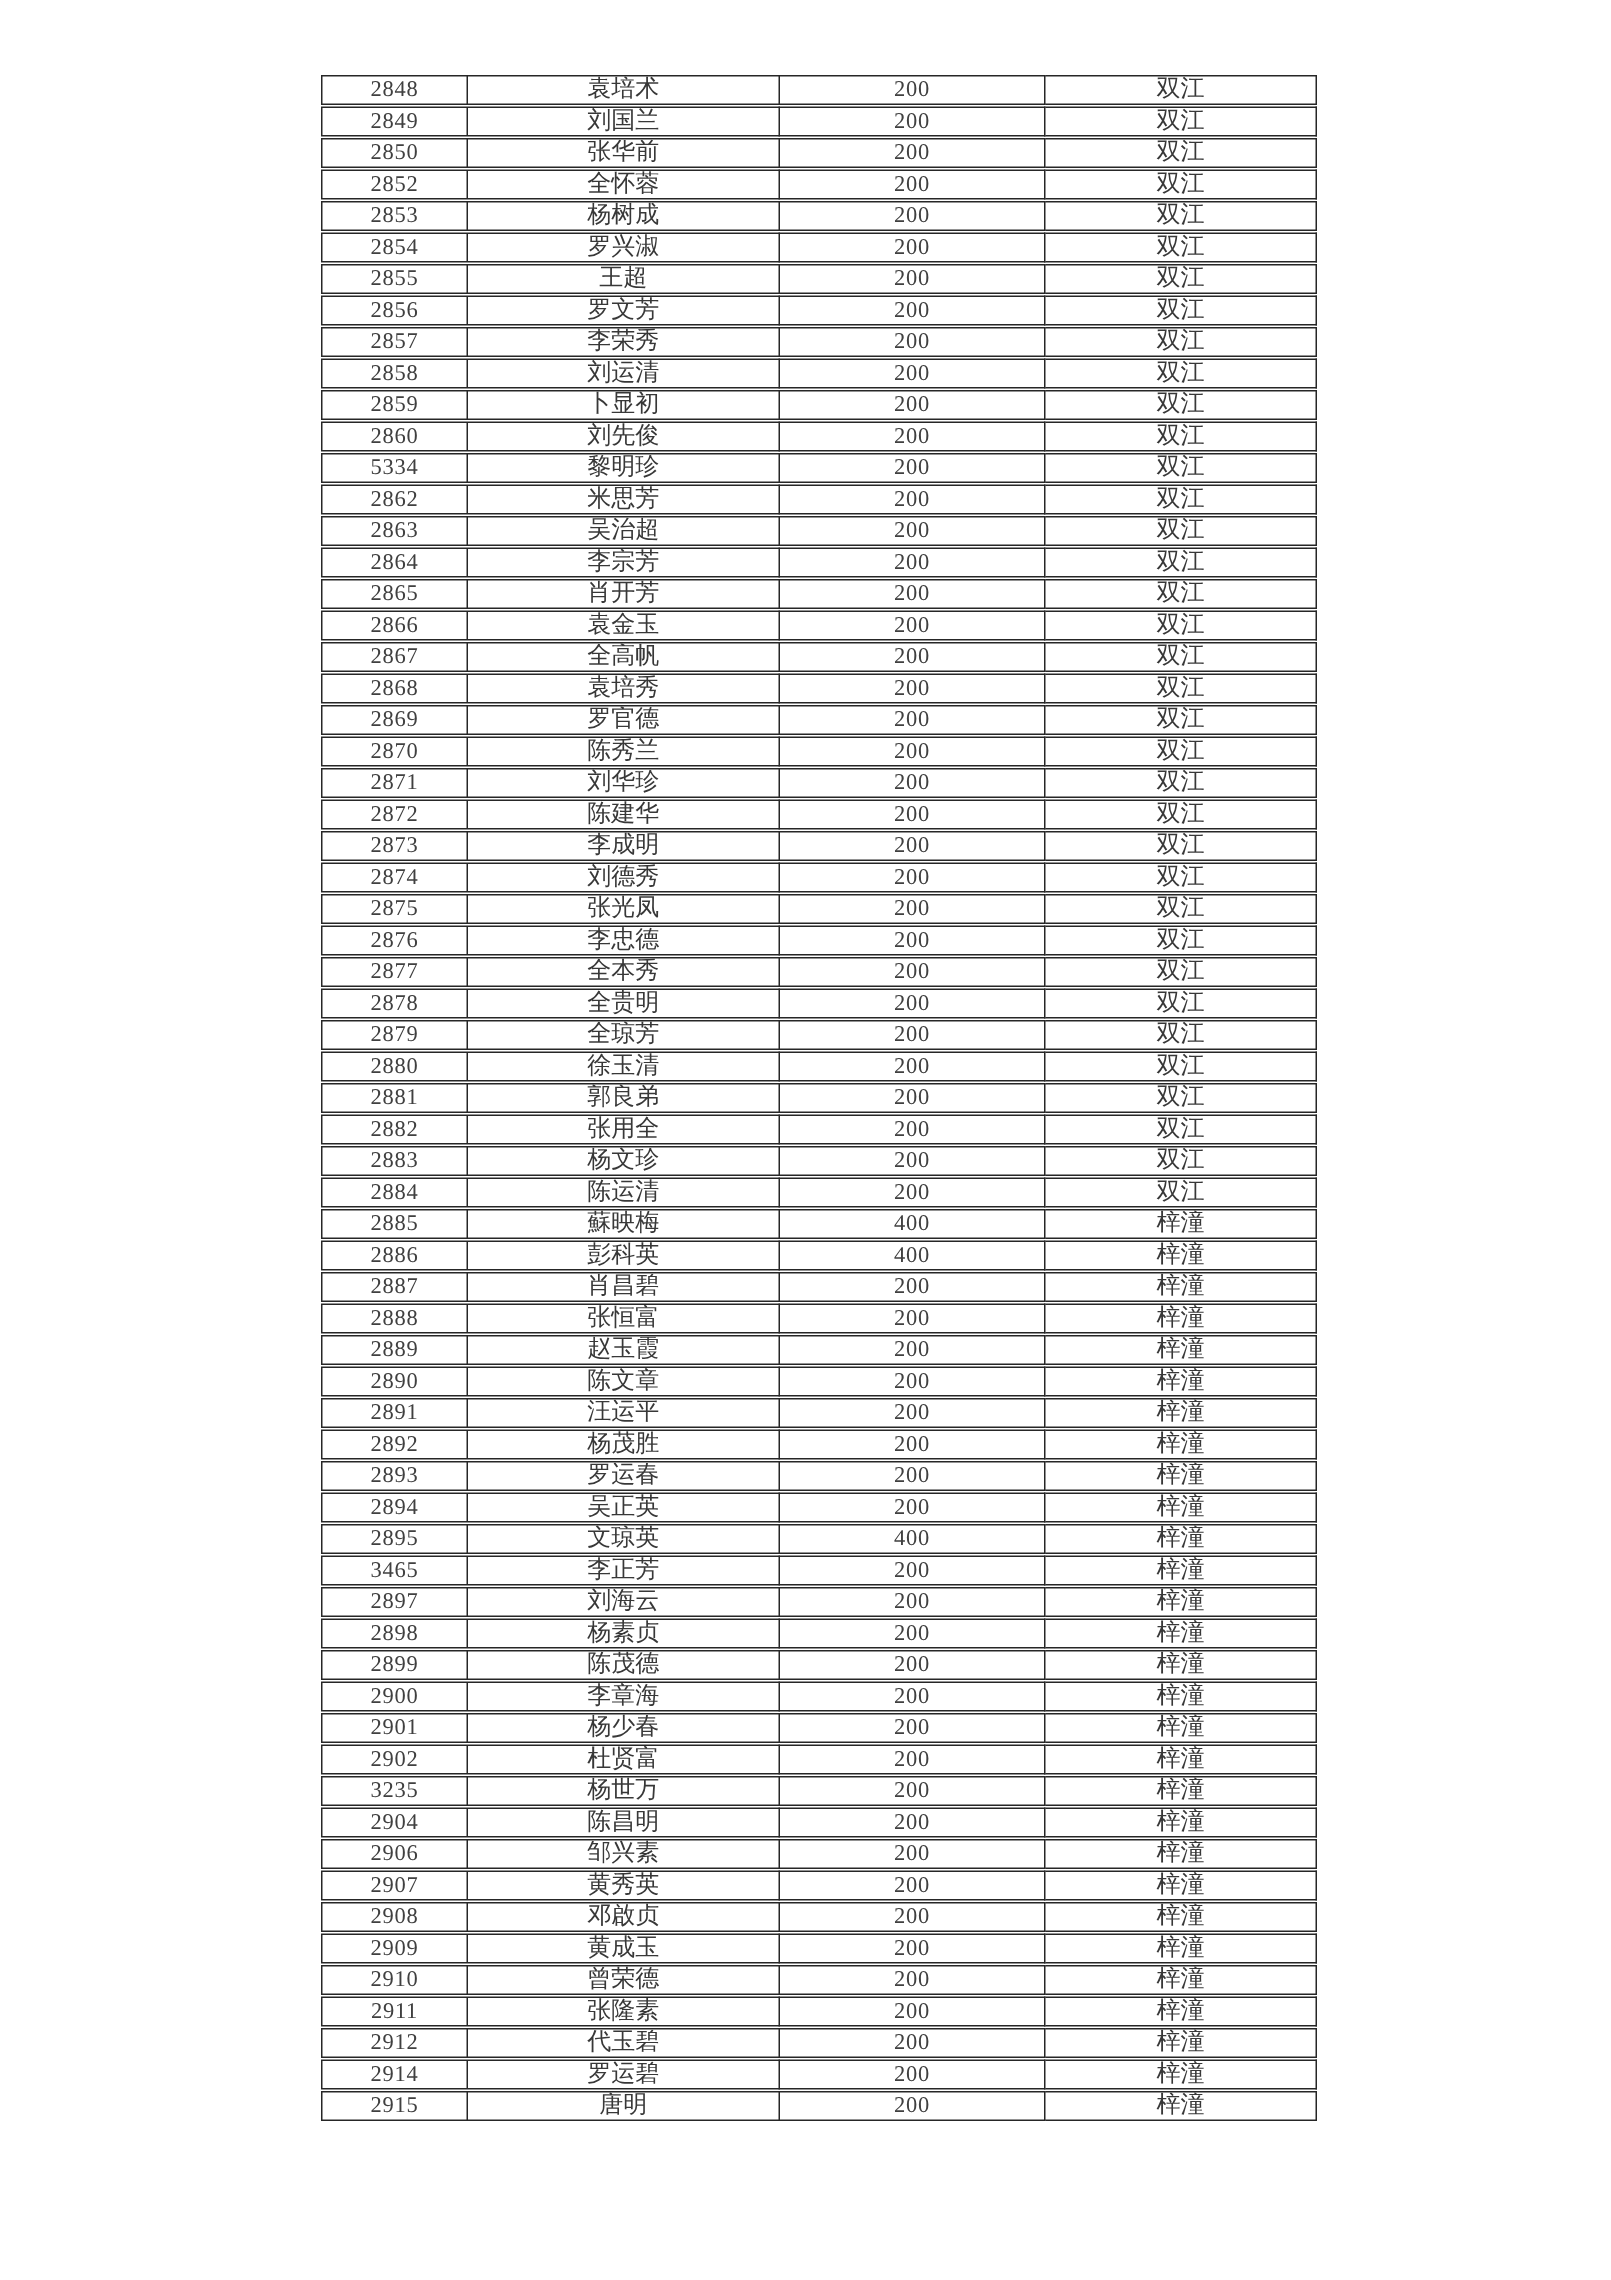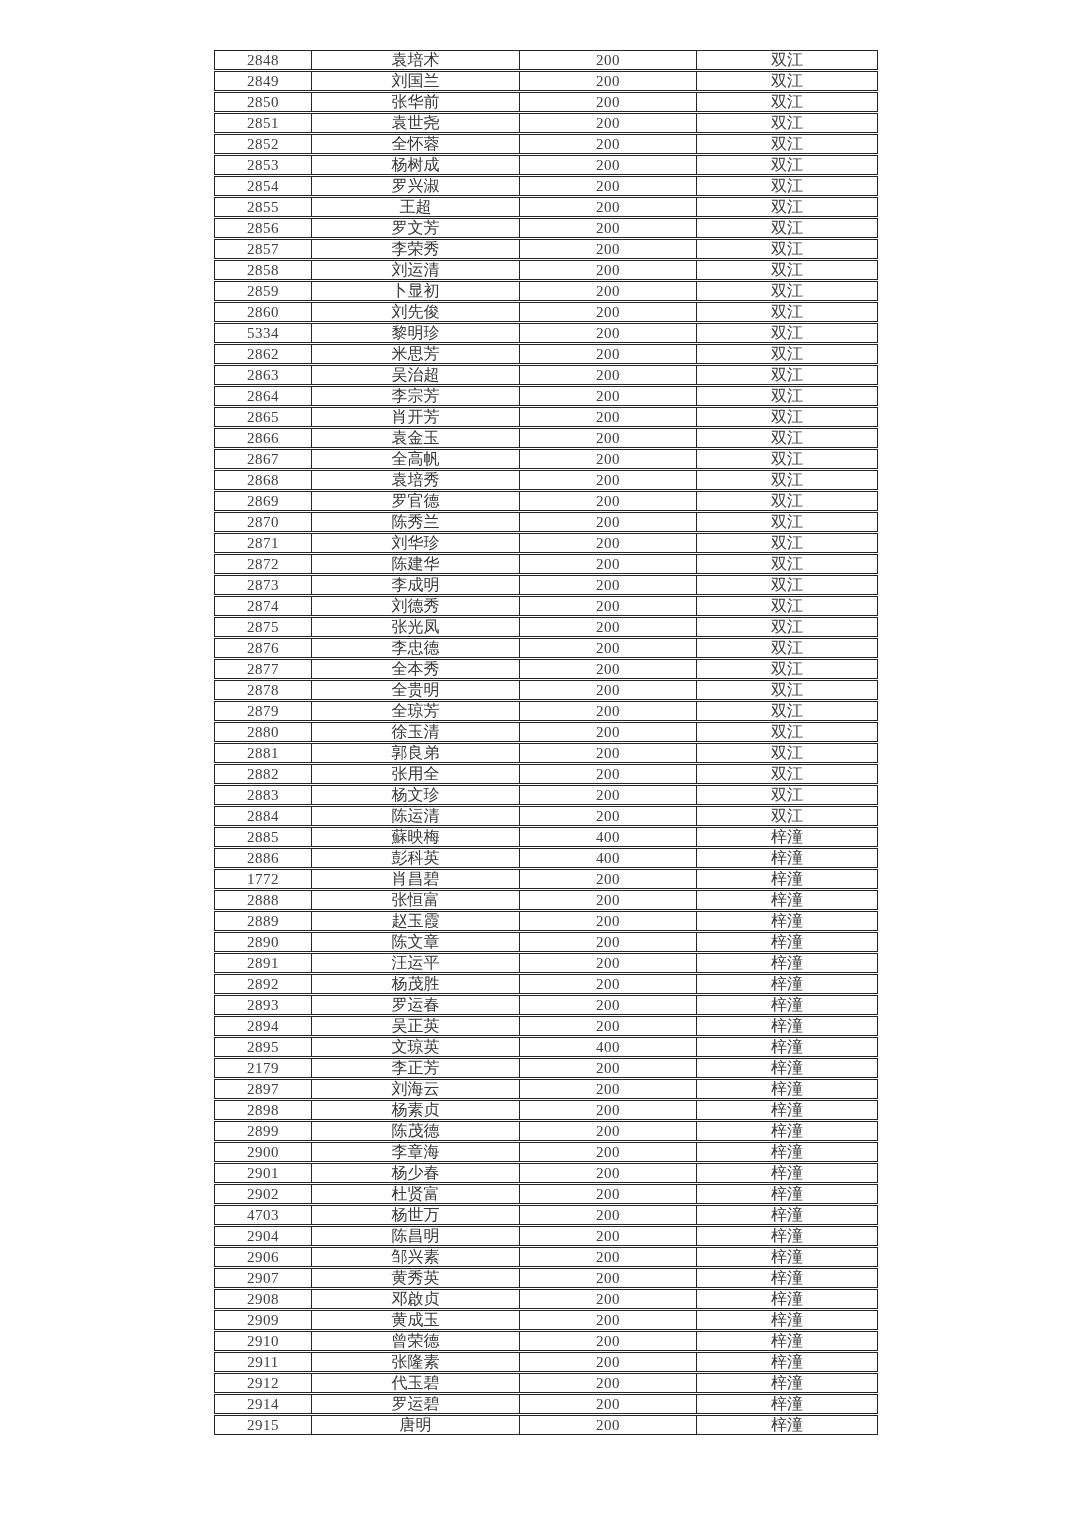--- a/index.html
+++ b/index.html
@@ -76,26 +76,20 @@
             <td class="num">200</td>
             <td>双江</td>
           </tr>
           <tr>
             <td class="num">2850</td>
             <td>张华前</td>
             <td class="num">200</td>
             <td>双江</td>
           </tr>
           <tr>
-            <td class="num">2851</td>
-            <td>袁世尧</td>
-            <td class="num">200</td>
-            <td>双江</td>
-          </tr>
-          <tr>
             <td class="num">2852</td>
             <td>全怀蓉</td>
             <td class="num">200</td>
             <td>双江</td>
           </tr>
           <tr>
             <td class="num">2853</td>
             <td>杨树成</td>
             <td class="num">200</td>
             <td>双江</td>
@@ -292,21 +286,21 @@
             <td class="num">400</td>
             <td>梓潼</td>
           </tr>
           <tr>
             <td class="num">2886</td>
             <td>彭科英</td>
             <td class="num">400</td>
             <td>梓潼</td>
           </tr>
           <tr>
-            <td class="num">1772</td>
+            <td class="num">2887</td>
             <td>肖昌碧</td>
             <td class="num">200</td>
             <td>梓潼</td>
           </tr>
           <tr>
             <td class="num">2888</td>
             <td>张恒富</td>
             <td class="num">200</td>
             <td>梓潼</td>
           </tr>
@@ -346,21 +340,21 @@
             <td class="num">200</td>
             <td>梓潼</td>
           </tr>
           <tr>
             <td class="num">2895</td>
             <td>文琼英</td>
             <td class="num">400</td>
             <td>梓潼</td>
           </tr>
           <tr>
-            <td class="num">2179</td>
+            <td class="num">3465</td>
             <td>李正芳</td>
             <td class="num">200</td>
             <td>梓潼</td>
           </tr>
           <tr>
             <td class="num">2897</td>
             <td>刘海云</td>
             <td class="num">200</td>
             <td>梓潼</td>
           </tr>
@@ -388,21 +382,21 @@
             <td class="num">200</td>
             <td>梓潼</td>
           </tr>
           <tr>
             <td class="num">2902</td>
             <td>杜贤富</td>
             <td class="num">200</td>
             <td>梓潼</td>
           </tr>
           <tr>
-            <td class="num">4703</td>
+            <td class="num">3235</td>
             <td>杨世万</td>
             <td class="num">200</td>
             <td>梓潼</td>
           </tr>
           <tr>
             <td class="num">2904</td>
             <td>陈昌明</td>
             <td class="num">200</td>
             <td>梓潼</td>
           </tr>

